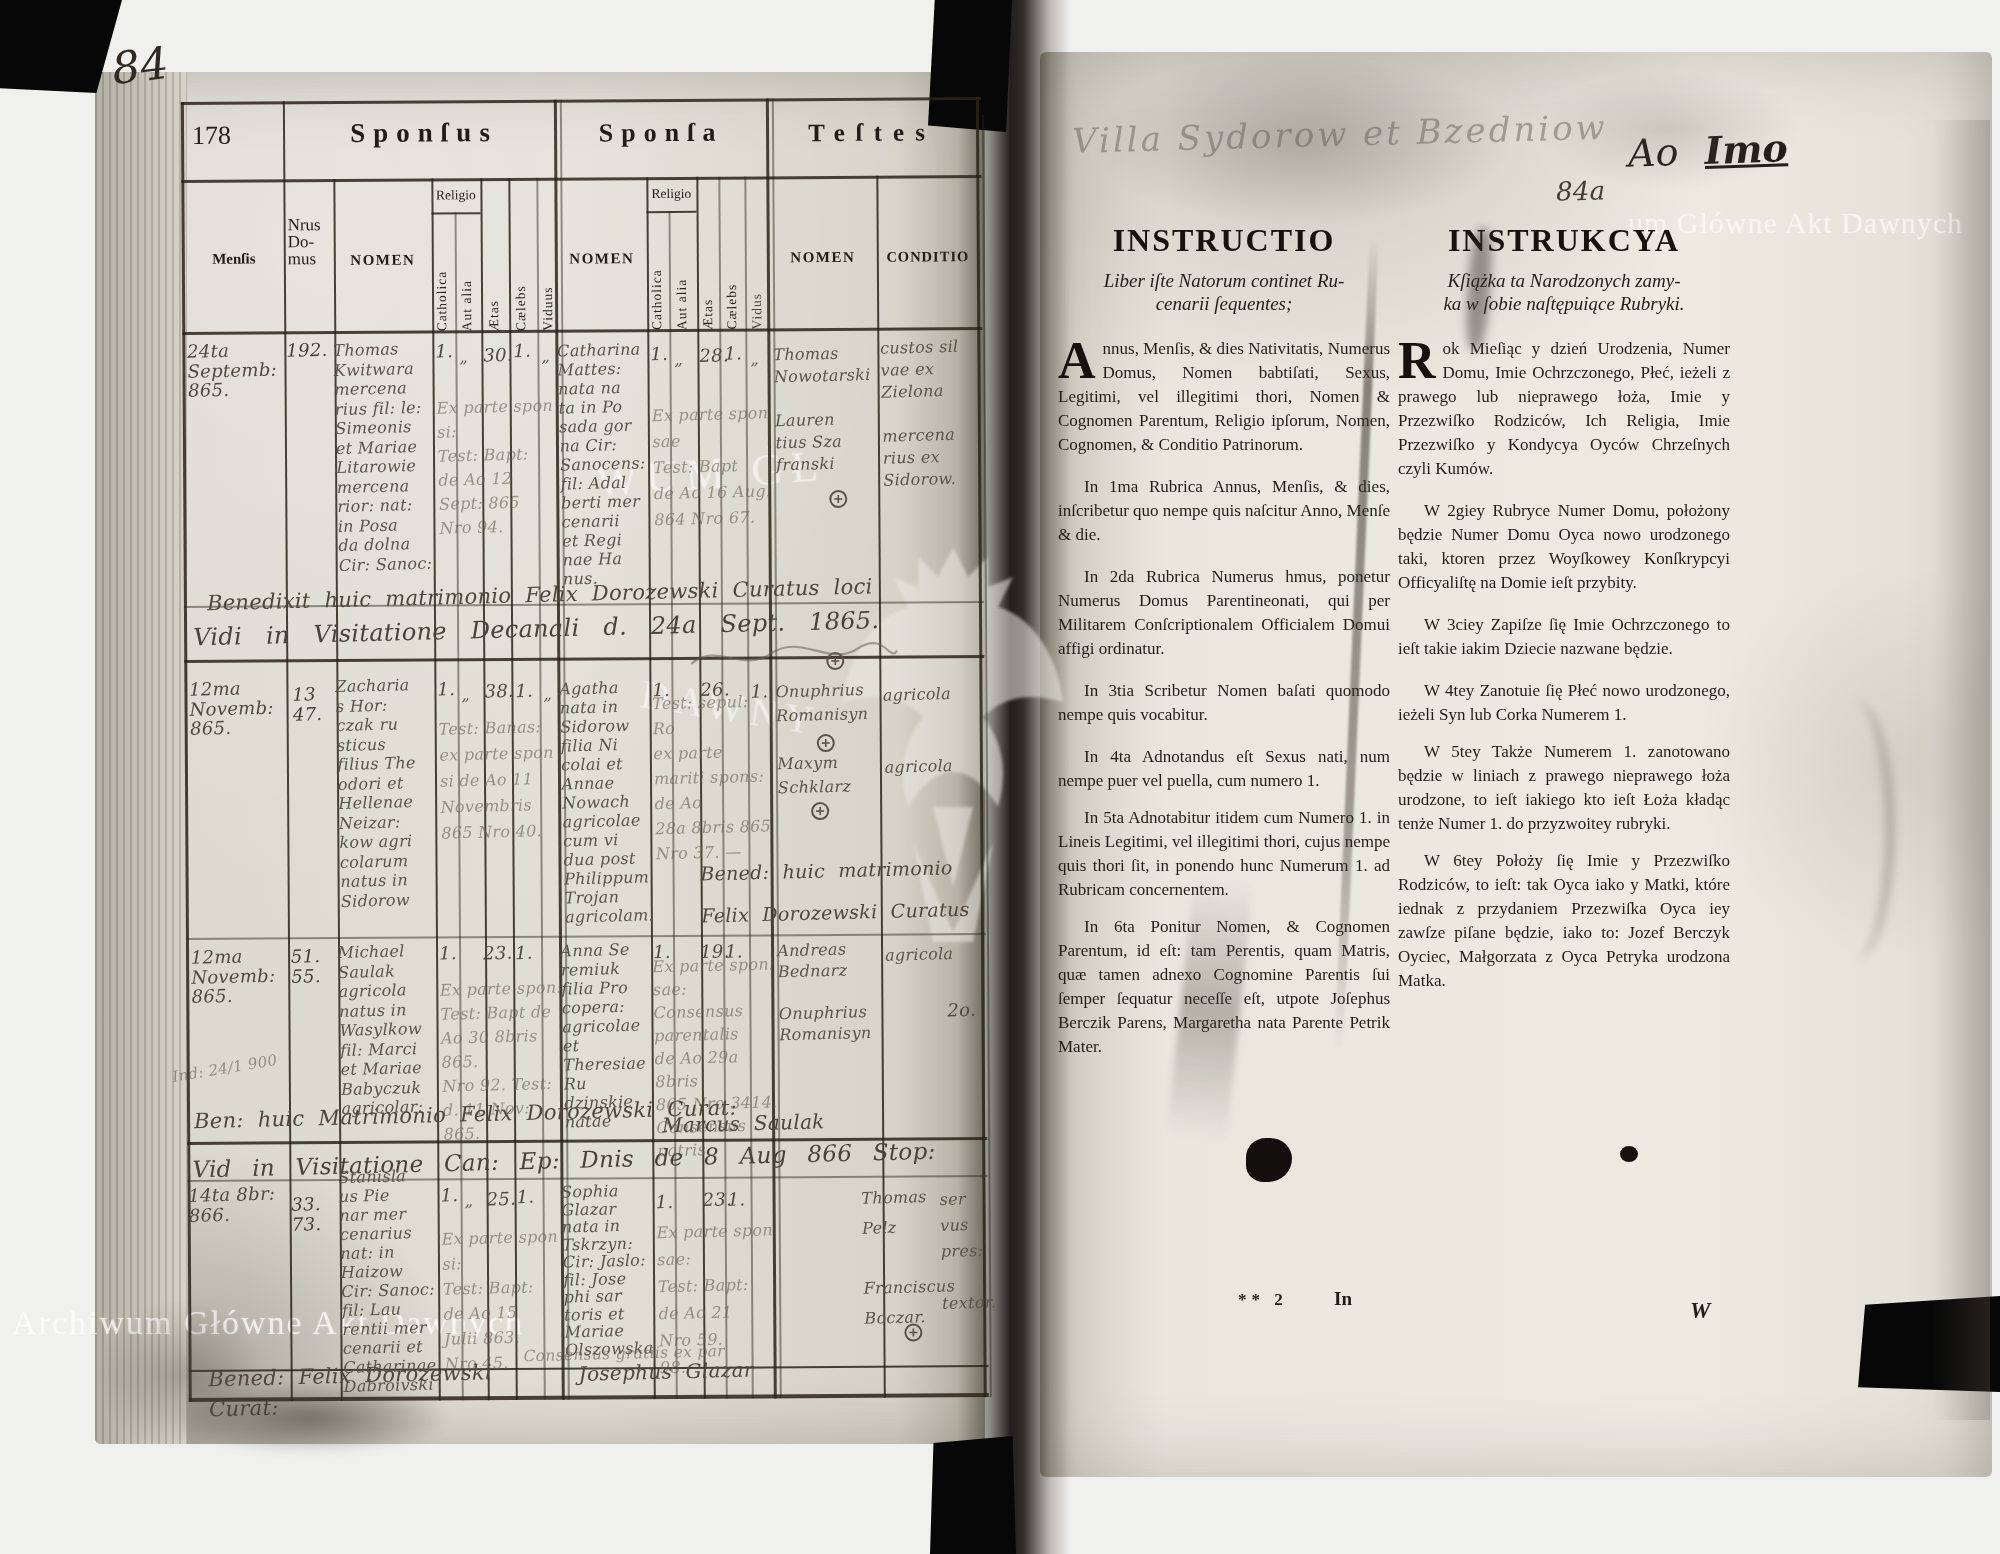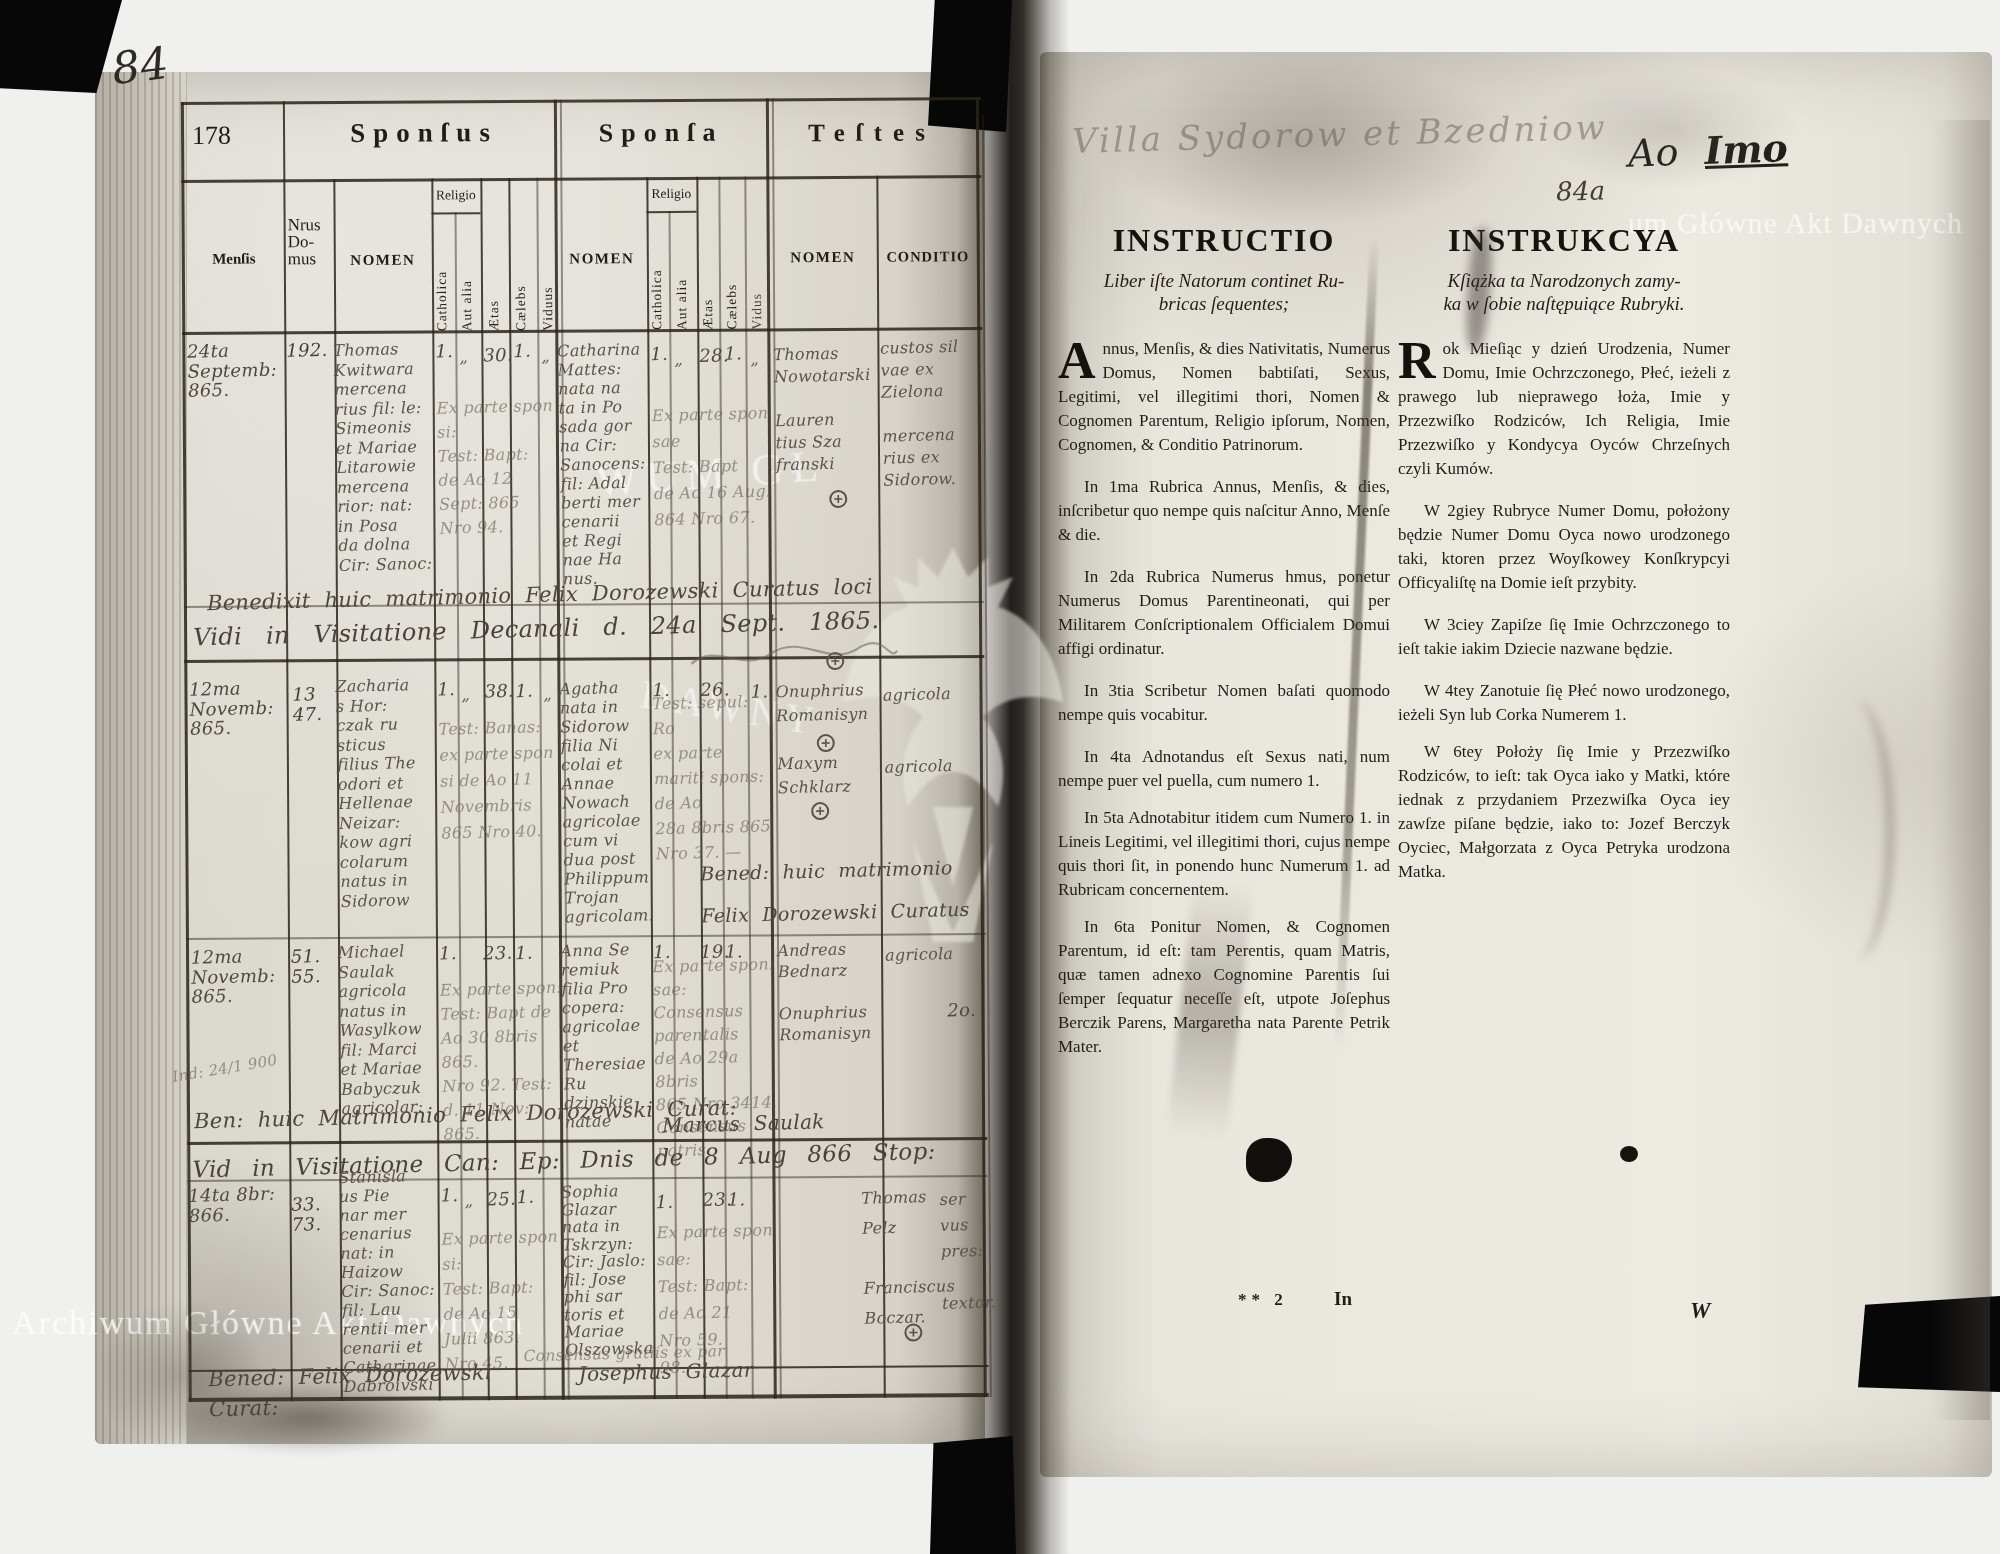--- a/index.html
+++ b/index.html
@@ -399,38 +399,39 @@
   <div class="hw faint" style="left:1072px;top:124px;width:600px;font-size:34px;letter-spacing:3px;color:rgba(86,80,73,.45);transform:rotate(-1.5deg)">Villa Sydorow et Bzedniow</div>
   <div class="abs" style="left:1628px;top:128px;font-family:'DejaVu Serif',serif;font-style:italic;font-size:38px;color:#211d17;transform:rotate(-2deg)">
     <span>Ao</span>
     <span style="text-decoration:underline;font-weight:bold;margin-left:14px">Imo</span>
   </div>
   <div class="hw dk" style="left:1556px;top:182px;font-size:26px">84a</div>
 
   <div class="pcol" style="left:1058px;top:222px;width:332px">
     <h2 class="coltitle">INSTRUCTIO</h2>
     <div class="colsub">Liber iſte Natorum continet Ru-
-bricas ſequentes;</div>
+cenarii ſequentes;</div>
     <p class="lead dropcap">Annus, Menſis, &amp; dies Nativitatis, Numerus Domus, Nomen babtiſati, Sexus, Legitimi, vel illegitimi thori, Nomen &amp; Cognomen Parentum, Religio ipſorum, Nomen, Cognomen, &amp; Conditio Patrinorum.</p>
     <p style="margin-top:18px">In 1ma Rubrica Annus, Menſis, &amp; dies, inſcribetur quo nempe quis naſcitur Anno, Menſe &amp; die.</p>
     <p style="margin-top:18px">In 2da Rubrica Numerus hmus, ponetur Numerus Domus Parentineonati, qui per Militarem Conſcriptionalem Officialem Domui affigi ordinatur.</p>
     <p style="margin-top:18px">In 3tia Scribetur Nomen baſati quomodo nempe quis vocabitur.</p>
     <p style="margin-top:18px">In 4ta Adnotandus eſt Sexus nati, num nempe puer vel puella, cum numero 1.</p>
     <p>In 5ta Adnotabitur itidem cum Numero 1. in Lineis Legitimi, vel illegitimi thori, cujus nempe quis thori ſit, in ponendo hunc Numerum 1. ad Rubricam concernentem.</p>
     <p>In 6ta Ponitur Nomen, &amp; Cognomen Parentum, id eſt: tam Perentis, quam Matris, quæ tamen adnexo Cognomine Parentis ſui ſemper ſequatur neceſſe eſt, utpote Joſephus Berczik Parens, Margaretha nata Parente Petrik Mater.</p>
   </div>
 
   <div class="pcol" style="left:1398px;top:222px;width:332px">
     <h2 class="coltitle">INSTRUKCYA</h2>
     <div class="colsub">Kſiążka ta Narodzonych zamy-
 ka w ſobie naſtępuiące Rubryki.</div>
     <p class="lead dropcap">Rok Mieſiąc y dzień Urodzenia, Numer Domu, Imie Ochrzczonego, Płeć, ieżeli z prawego lub nieprawego łoża, Imie y Przezwiſko Rodziców, Ich Religia, Imie Przezwiſko y Kondycya Oyców Chrzeſnych czyli Kumów.</p>
     <p style="margin-top:18px">W 2giey Rubryce Numer Domu, położony będzie Numer Domu Oyca nowo urodzonego taki, ktoren przez Woyſkowey Konſkrypcyi Officyaliſtę na Domie ieſt przybity.</p>
     <p style="margin-top:18px">W 3ciey Zapiſze ſię Imie Ochrzczonego to ieſt takie iakim Dziecie nazwane będzie.</p>
     <p style="margin-top:18px">W 4tey Zanotuie ſię Płeć nowo urodzonego, ieżeli Syn lub Corka Numerem 1.</p>
+    <p>W 5tey Także Numerem 1. zanotowano będzie w liniach z prawego nieprawego łoża urodzone, to ieſt iakiego kto ieſt Łoża kładąc tenże Numer 1. do przyzwoitey rubryki.</p>
     <p>W 6tey Położy ſię Imie y Przezwiſko Rodziców, to ieſt: tak Oyca iako y Matki, które iednak z przydaniem Przezwiſka Oyca iey zawſze piſane będzie, iako to: Jozef Berczyk Oyciec, Małgorzata z Oyca Petryka urodzona Matka.</p>
   </div>
 
   <div class="ph" style="left:1238px;top:1290px;font-size:17px;font-weight:bold;letter-spacing:5px">** 2</div>
   <div class="ph" style="left:1334px;top:1288px;font-size:19px;font-weight:bold">In</div>
   <div class="ph" style="left:1690px;top:1298px;font-size:23px;font-style:italic;font-weight:bold">W</div>
 
   <div>
     <div class="stain" style="left:1090px;top:56px;width:420px;height:170px;background:radial-gradient(closest-side,rgba(95,90,83,.30),rgba(95,90,83,0));border-radius:50%"></div>
     <div class="stain" style="left:1540px;top:70px;width:260px;height:120px;background:radial-gradient(closest-side,rgba(100,95,86,.22),rgba(100,95,86,0));border-radius:50%"></div>

